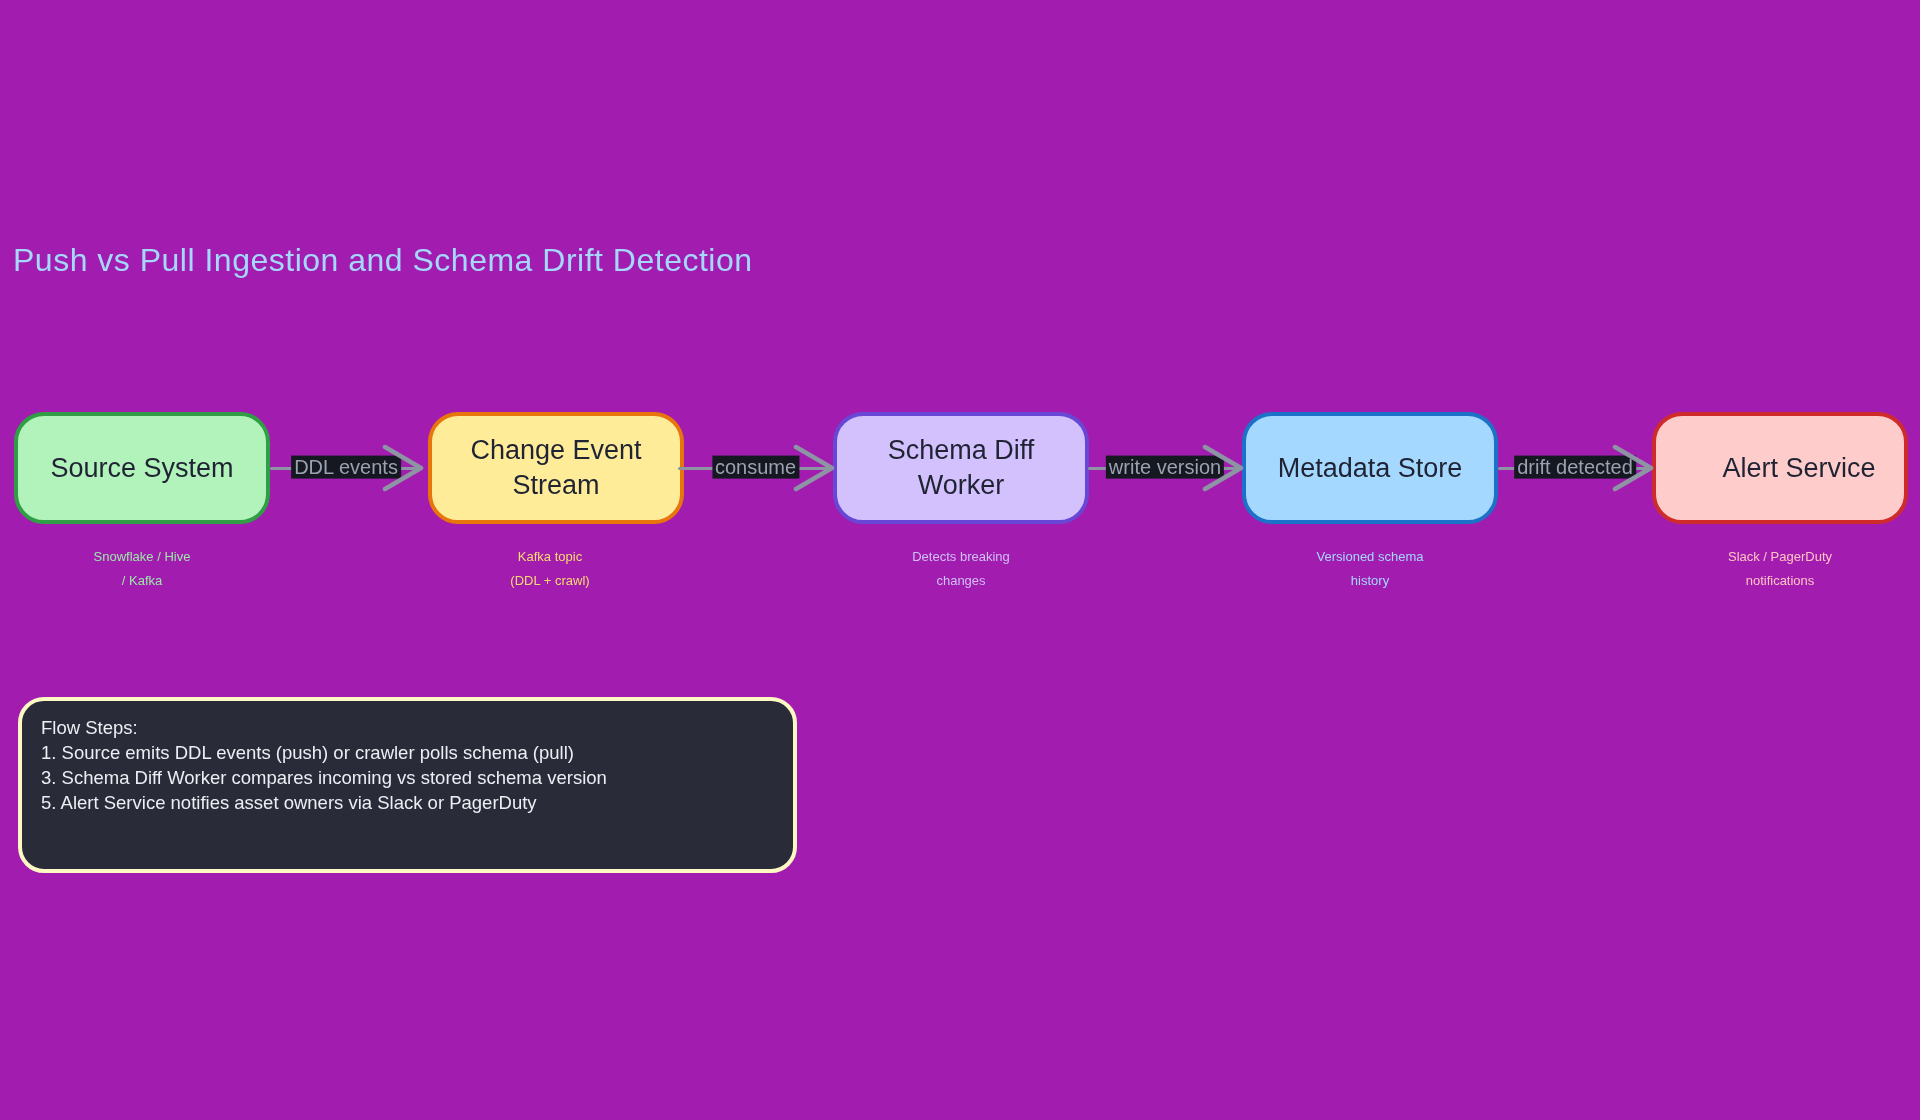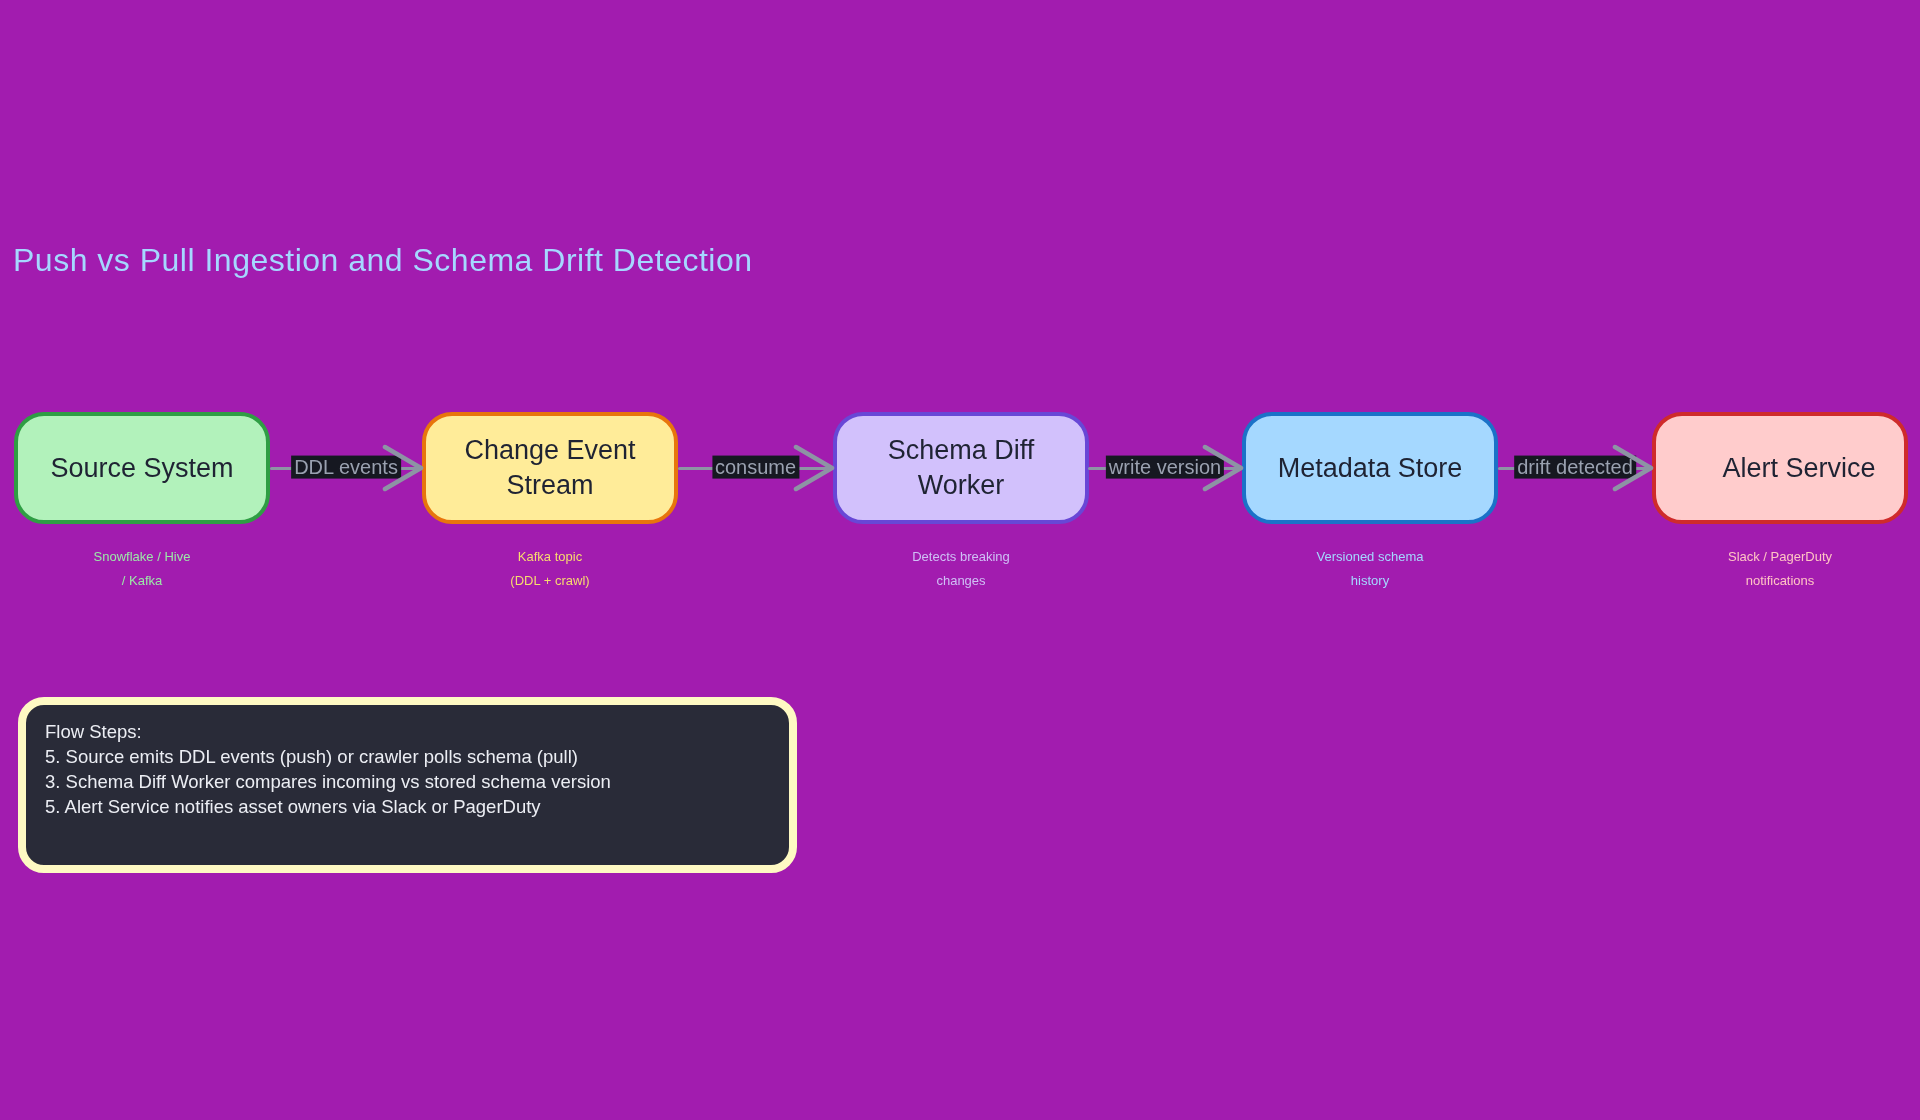--- a/index.html
+++ b/index.html
@@ -19,21 +19,21 @@
     text-align:center; font-size:27px; line-height:1.28; color:#1f2333;
     padding:0 10px;
   }
   .node-caption {
     position:absolute; top:545px; width:256px;
     text-align:center; font-size:13px; line-height:24px;
     white-space:pre-line;
   }
   .n0 .node-box { background:#b2f2bb; border-color:#2f9e44; }
   .n0 .node-caption { color:#9ce8a8; }
-  .n1 .node-box { background:#ffec99; border-color:#e8750c; }
+  .n1 .node-box { background:#ffec99; border-color:#e8750c;margin-left:6px; }
   .n1 .node-caption { color:#f8dc6f; }
   .n2 .node-box { background:#d2c1fc; border-color:#6847d6; }
   .n2 .node-caption { color:#cfc0f5; }
   .n3 .node-box { background:#a5d8ff; border-color:#1b72c8; }
   .n3 .node-caption { color:#a5d8ff; }
   .n4 .node-box { background:#ffcccc; border-color:#cf2b2b;padding-left:48px; }
   .n4 .node-caption { color:#ffc4c4; }
 
   .connector { position:absolute; top:438px; height:60px; }
   .connector .line {
@@ -48,21 +48,21 @@
   .connector .head {
     position:absolute; right:-2px; top:50%; transform:translateY(-50%);
     z-index:3; width:42px; height:56px;
   }
   .connector .head polyline {
     fill:none; stroke:#8d94a4; stroke-width:4.5;
     stroke-linecap:round; stroke-linejoin:round;
   }
   #flow-box {
     position:absolute; left:18px; top:697px; width:779px; height:176px;
-    box-sizing:border-box; border:8px solid #fef9c3; border-radius:26px;
+    box-sizing:border-box; border:4px solid #fef9c3; border-radius:26px;
     background:#292b38; padding:14px 0 0 19px; overflow:visible;
   }
   .flow-line {
     font-size:18.5px; line-height:25px; color:#eceef4; white-space:nowrap;
   }
 </style>
 </head>
 <body>
 
 <div id="canvas">
@@ -136,18 +136,18 @@
   <div class="n4">
     <div class="node-box" style="left:1652px">
       <span>Alert Service</span>
     </div>
     <div class="node-caption" style="left:1652px">Slack / PagerDuty
 notifications</div>
   </div>
 
   <div id="flow-box">
     <div class="flow-line">Flow Steps:</div>
-    <div class="flow-line">5. Source emits DDL events (push) or crawler polls schema (pull)</div>
+    <div class="flow-line">1. Source emits DDL events (push) or crawler polls schema (pull)</div>
     <div class="flow-line">3. Schema Diff Worker compares incoming vs stored schema version</div>
     <div class="flow-line">5. Alert Service notifies asset owners via Slack or PagerDuty</div>
   </div>
 
 </div>
 
 </body></html>

